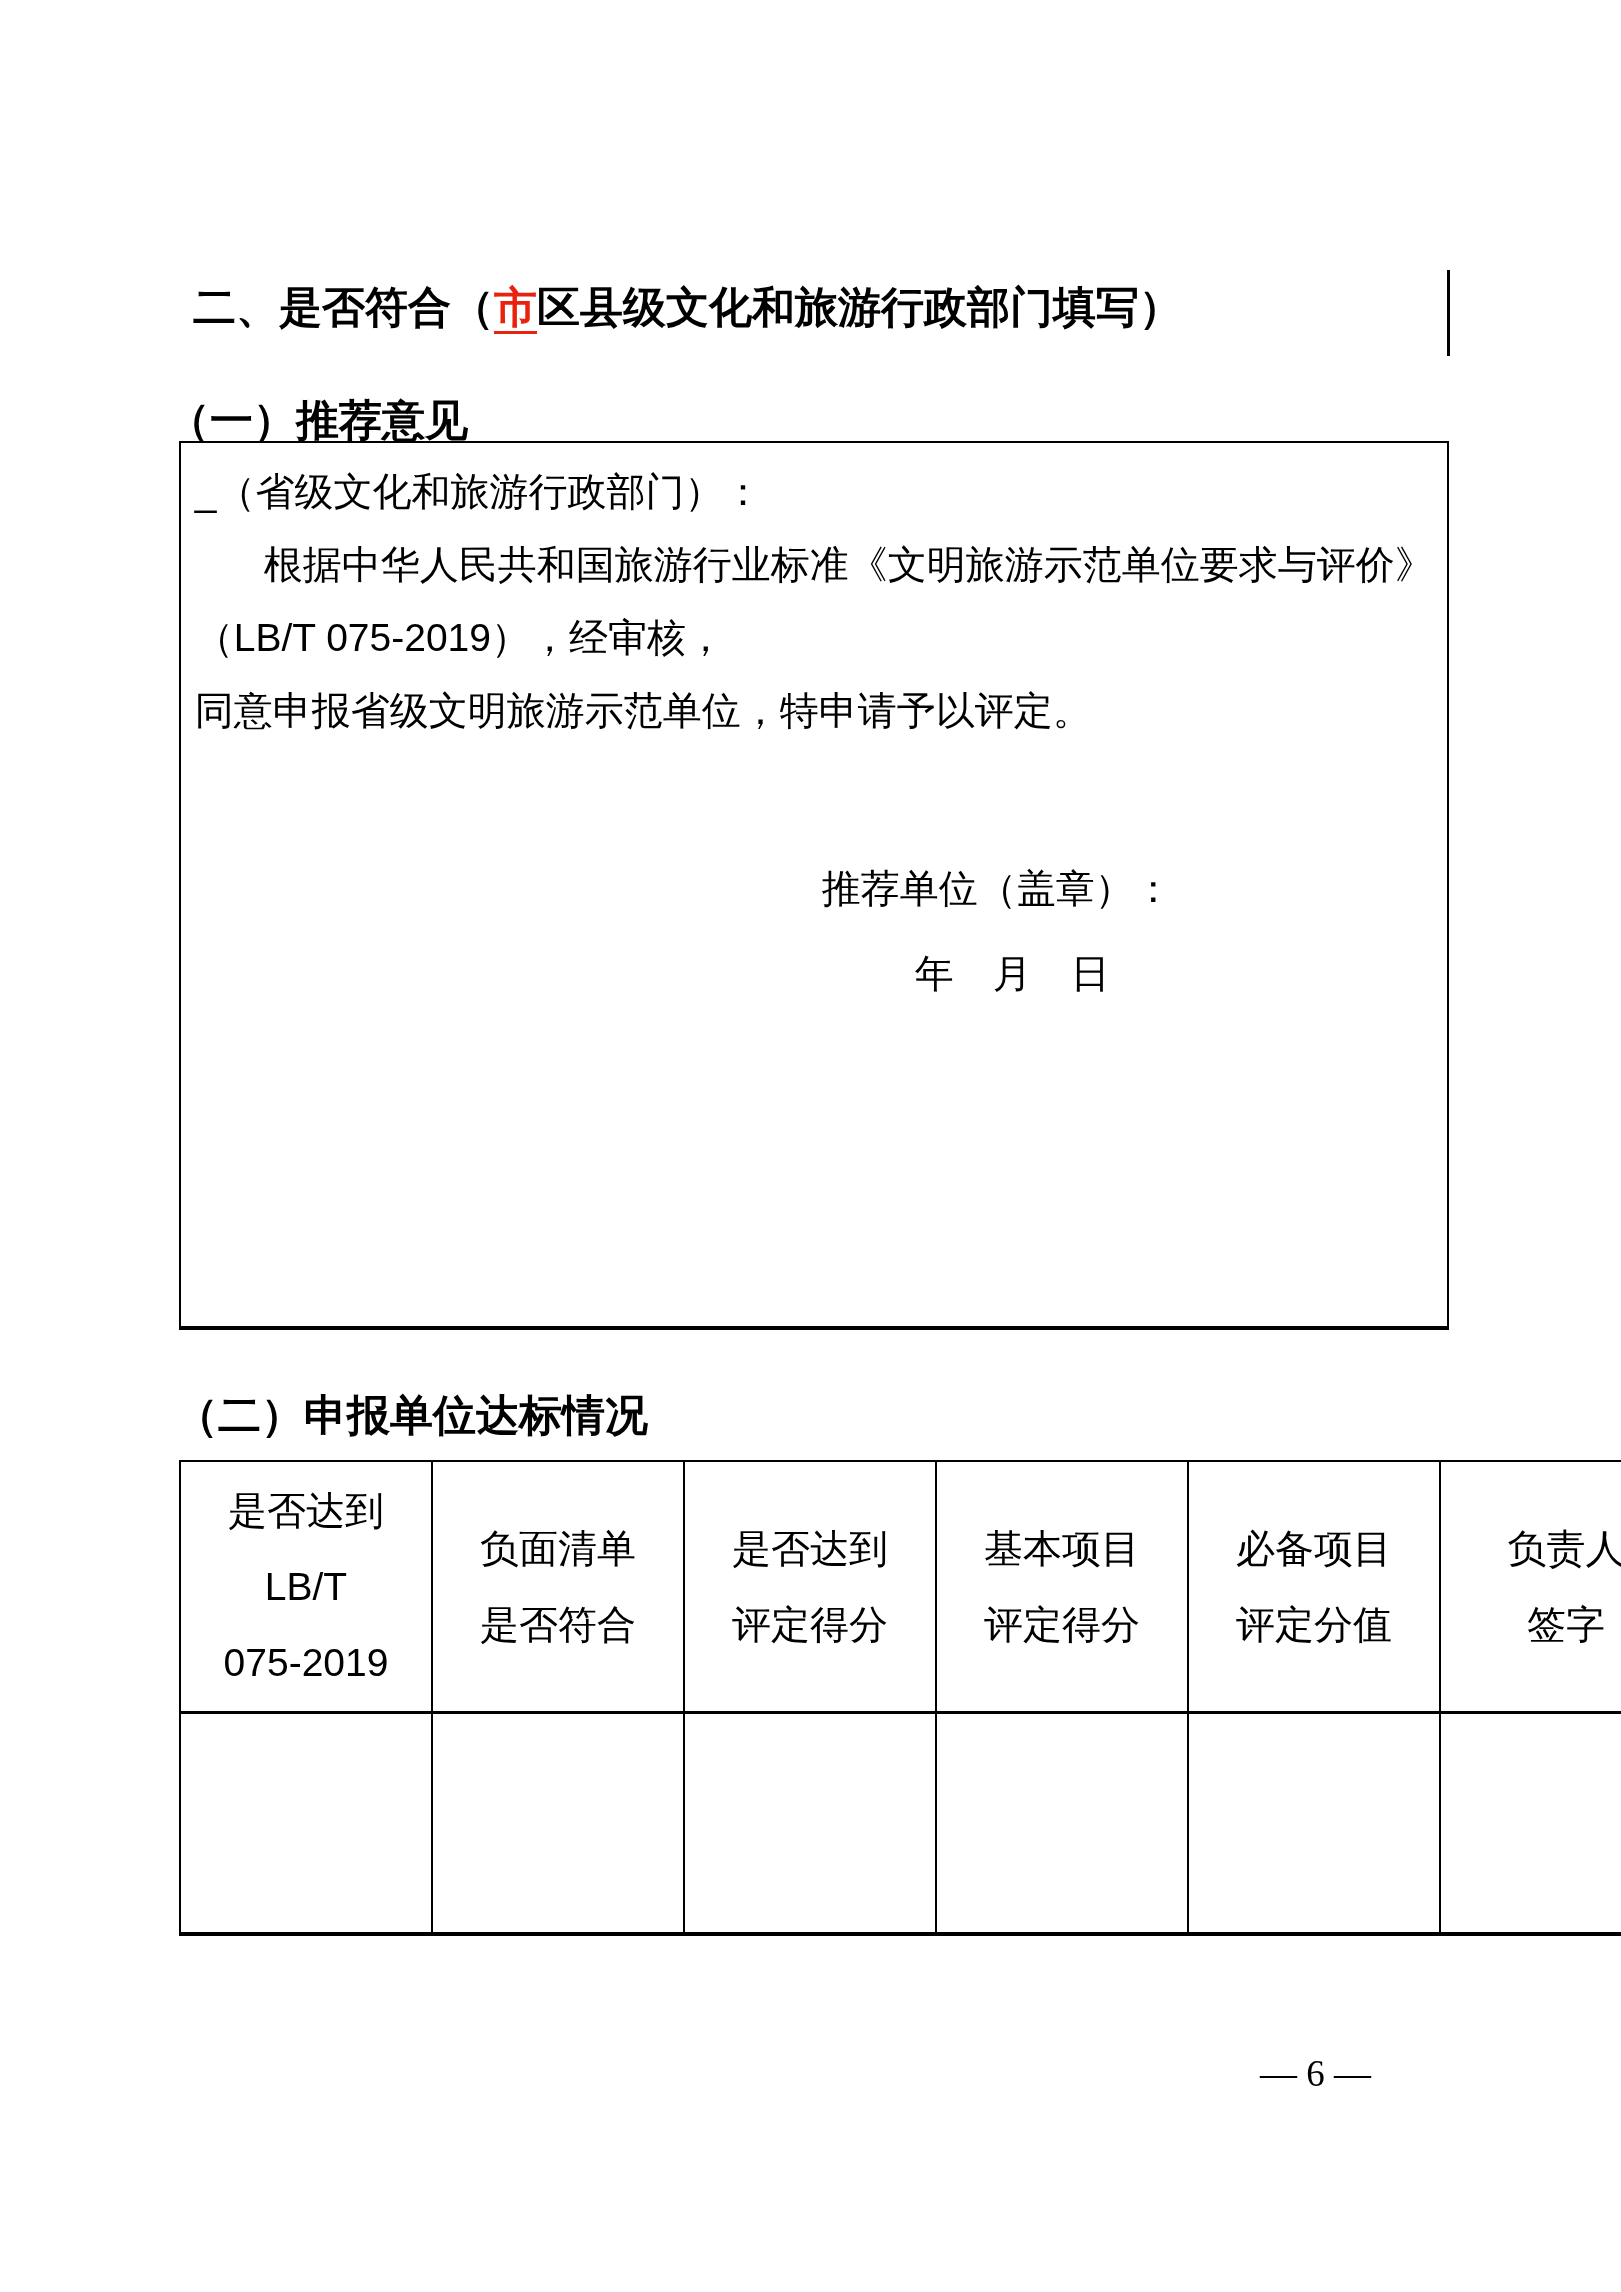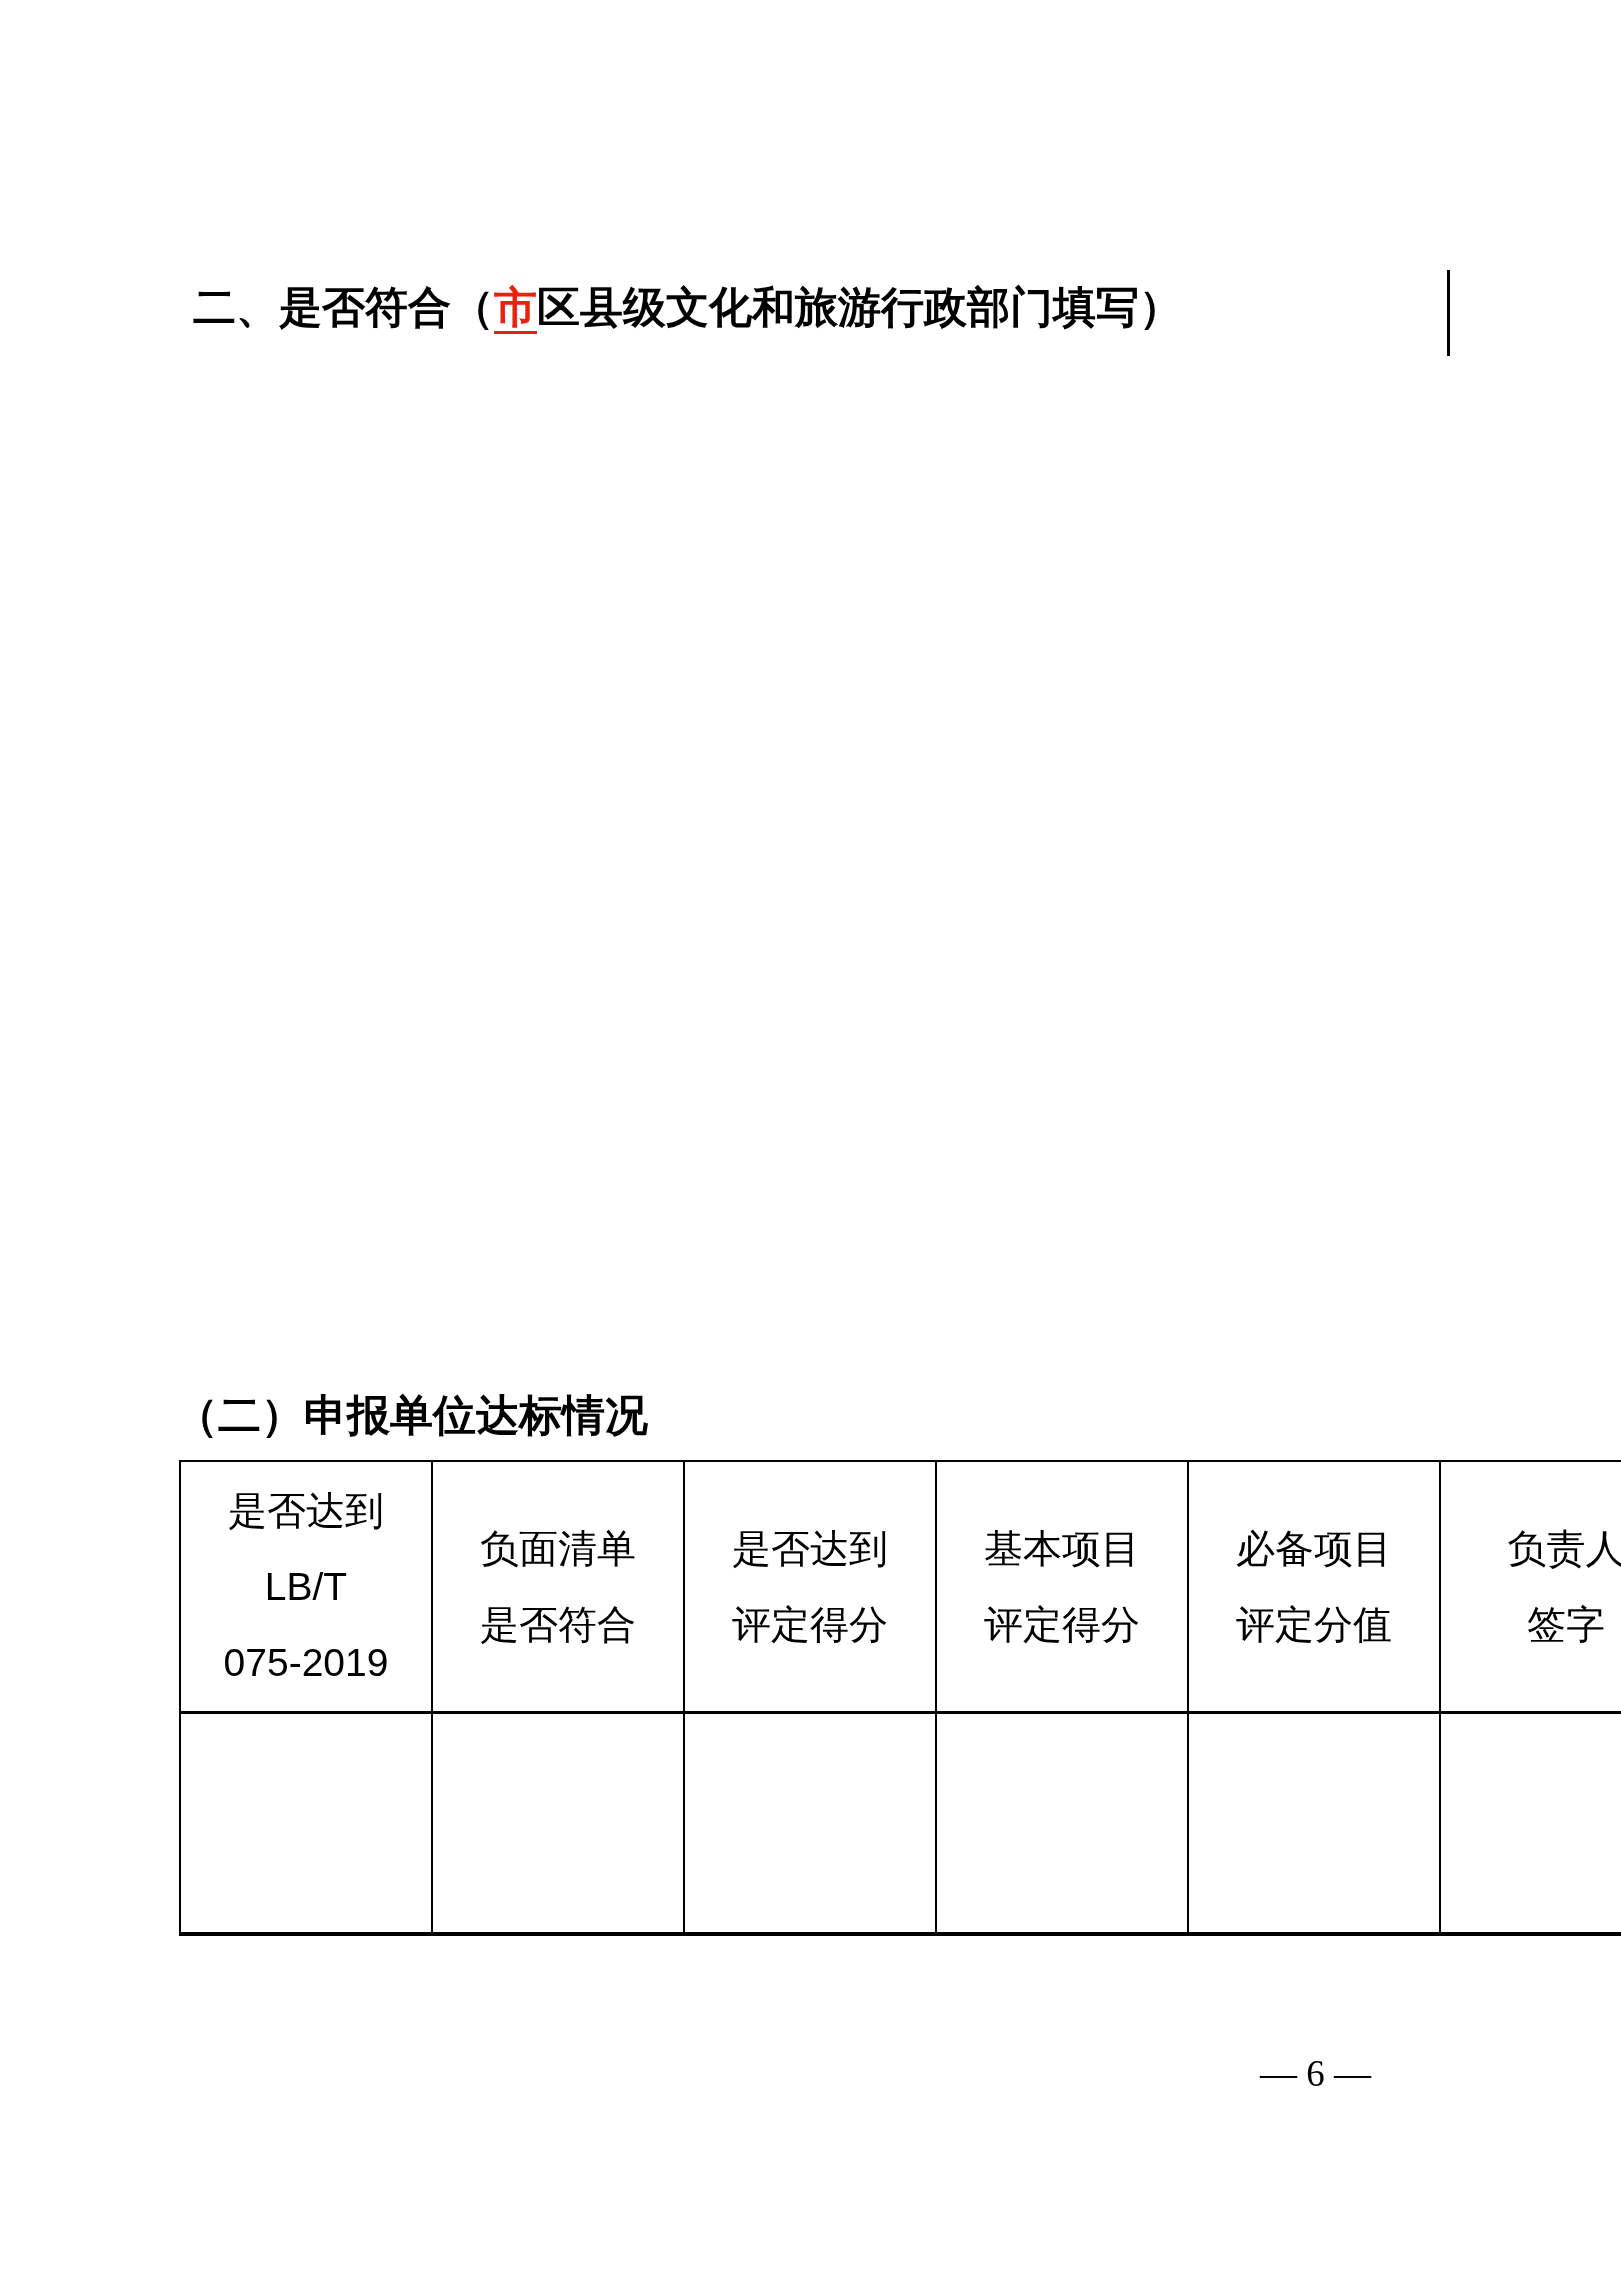--- a/index.html
+++ b/index.html
@@ -48,21 +48,31 @@
 </style>
 </head>
 <body>
 
 <div class="page">
 
   <div class="h1"><span>二、是否符合（</span><span class="red-char">市</span><span>区县级文化和旅游行政部门填写）</span></div>
 
   <div class="rev-bar"></div>
 
+  <div class="h2 sub1">（一）推荐意见</div>
 
+  <div class="opinion-box">
+    <div class="bline"><span>_</span><span>（省级文化和旅游行政部门）：</span></div>
+    <div class="bline indent">根据中华人民共和国旅游行业标准《文明旅游示范单位要求与评价》</div>
+    <div class="bline">（LB/T 075-2019），经审核，</div>
+    <div class="bline">同意申报省级文明旅游示范单位，特申请予以评定。</div>
+    <div class="gap"></div>
+    <div class="bline stamp">推荐单位（盖章）：</div>
+    <div class="bline dateline">年　月　日</div>
+  </div>
 
   <div class="h2 sub2">（二）申报单位达标情况</div>
 
   <table class="grid">
     <tbody>
       <tr class="head">
         <td>
           <div>是否达到</div>
           <div>LB/T</div>
           <div>075-2019</div>

